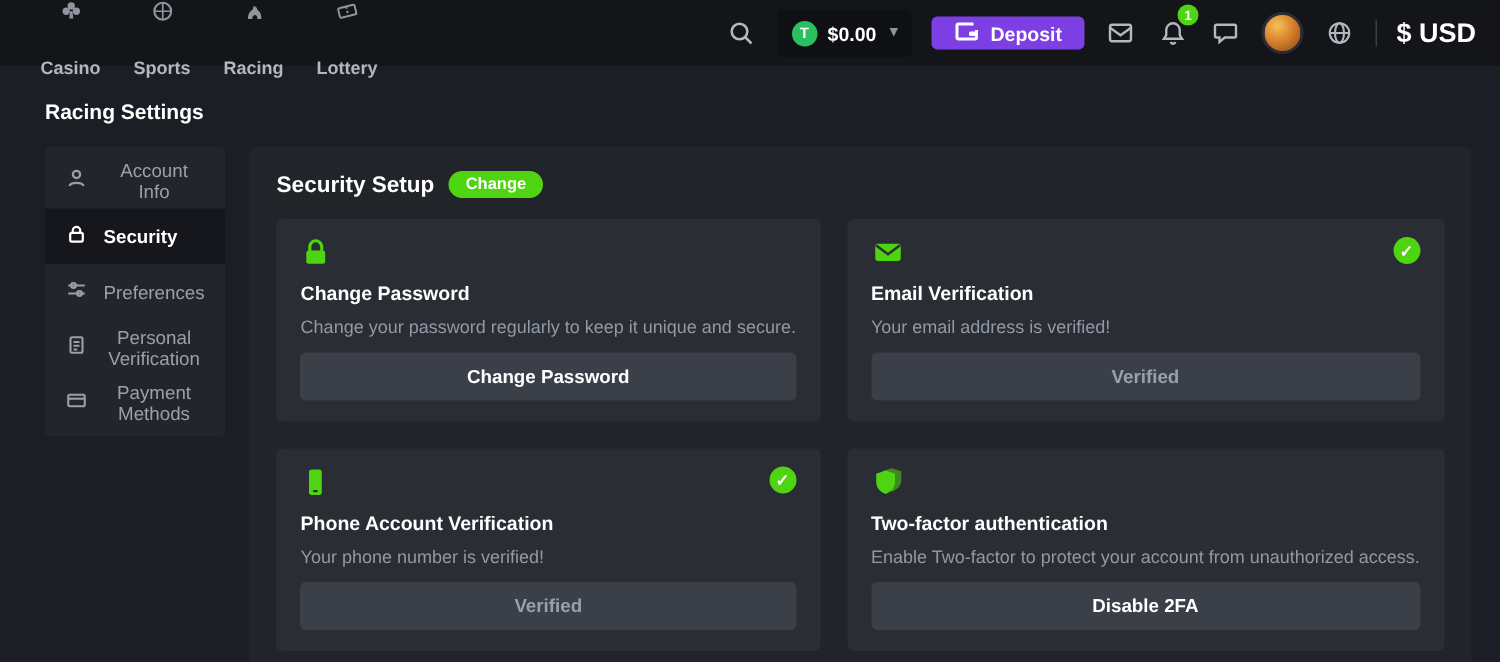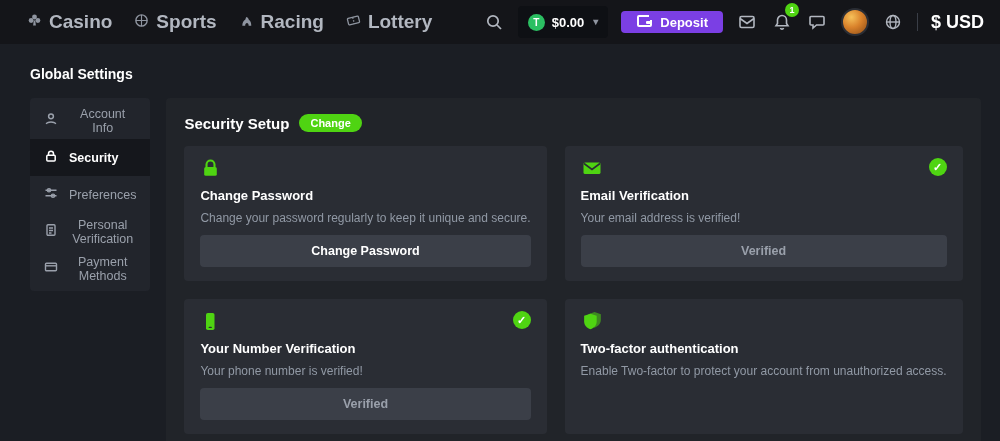--- a/index.html
+++ b/index.html
@@ -5,21 +5,21 @@
   *{box-sizing:border-box;margin:0;padding:0}
   html,body{width:1000px;height:441px}
   body{
     background:#1b1e24;
     font-family:"Liberation Sans",sans-serif;
     color:#fff;
     overflow:hidden;
   }
   
   .topbar{height:44px;background:#141519;display:flex;align-items:center;padding:0 16px;}
-  .nav-item{display:flex;align-items:center;gap:7px;color:#b2b7c0;font-size:19px;font-weight:bold;padding:0 11px;cursor:pointer;height:100%;}
+  .nav-item{display:flex;align-items:center;gap:20px;color:#b2b7c0;font-size:12px;font-weight:bold;padding:0 11px;cursor:pointer;height:100%;flex-direction:column;}
   .nav-item svg{flex:none}
   .topbar-right{margin-left:auto;display:flex;align-items:center;gap:13px;}
   .icon-btn{position:relative;background:none;border:none;cursor:pointer;display:flex;align-items:center;padding:2px;}
   .balance{display:flex;align-items:center;gap:7px;background:#0e1014;height:32px;padding:0 10px;border-radius:4px;font-size:13px;font-weight:bold;cursor:pointer;}
   .coin{width:17px;height:17px;border-radius:50%;background:var(--coin-green,#2bbf62);color:#fff;font-size:10px;font-weight:bold;display:flex;align-items:center;justify-content:center;}
   .chev{font-size:10px;color:#8f95a0;margin-left:2px;line-height:1;}
   .deposit-btn{background:var(--purple,#7b3fe4);border:none;color:#fff;height:22px;padding:0 15px;border-radius:4px;font-weight:bold;font-size:13px;display:flex;align-items:center;gap:8px;cursor:pointer;font-family:inherit;}
   .notif-badge{position:absolute;top:-8px;right:-6px;background:var(--accent-green,#4fd412);color:#fff;font-size:9px;font-weight:bold;min-width:14px;height:14px;border-radius:7px;display:flex;align-items:center;justify-content:center;padding:0 3px;}
   .avatar{width:28px;height:28px;border-radius:50%;background:radial-gradient(circle at 35% 30%,#f6c15a 0%,#d9822b 45%,#8a4a16 100%);border:2px solid #2a2d34;cursor:pointer;}
   .divider{width:1px;height:18px;background:#3a3e47;}
@@ -146,21 +146,21 @@
 
     <div class="divider"></div>
 
     <button class="currency">
       <span>$ USD</span>
     </button>
   </div>
 </header>
 
 <main class="content">
-  <h1 class="page-title">Global Settings</h1>
+  <h1 class="page-title">Racing Settings</h1>
 
   <div class="layout">
 
     <nav class="sidebar">
       <div class="side-item">
         <span>
           <svg width="14" height="14" viewBox="0 0 14 14" fill="none" stroke="currentColor" stroke-width="1.5">
               <circle cx="7" cy="4.3" r="2.4"></circle>
               <path d="M2.3 12c.8-2.8 8.6-2.8 9.4 0"></path>
             </svg>
@@ -247,34 +247,35 @@
         <div class="card">
           <div class="card-top">
             <span>
               <svg width="20" height="21" viewBox="0 0 20 20">
                   <rect x="6" y="1.5" width="8.5" height="17" rx="1.8" fill="var(--accent-green)"></rect>
                   <rect x="8.6" y="15.2" width="3.3" height="1.4" rx="0.7" fill="#2a2d34"></rect>
                 </svg>
             </span>
             <span class="check">✓</span>
           </div>
-          <div class="card-title">Your Number Verification</div>
+          <div class="card-title">Phone Account Verification</div>
           <div class="card-desc">Your phone number is verified!</div>
           <button class="card-btn muted">Verified</button>
         </div>
 
         <div class="card">
           <div class="card-top">
             <span>
               <svg width="23" height="21" viewBox="0 0 22 20">
                   <path d="M13 1l6 2v5.2c0 4-2.4 6.4-6 7.8-3.6-1.4-6-3.8-6-7.8V3z" fill="var(--accent-green)" opacity="0.55"></path>
                   <path d="M9 2.5l6 2v5.2c0 4-2.4 6.4-6 7.8-3.6-1.4-6-3.8-6-7.8V4.5z" fill="var(--accent-green)"></path>
                 </svg>
             </span>
 
           </div>
           <div class="card-title">Two-factor authentication</div>
           <div class="card-desc">Enable Two-factor to protect your account from unauthorized access.</div>
+          <button class="card-btn">Disable 2FA</button>
         </div>
       </div>
     </section>
   </div>
 </main>
 
 </body></html>

